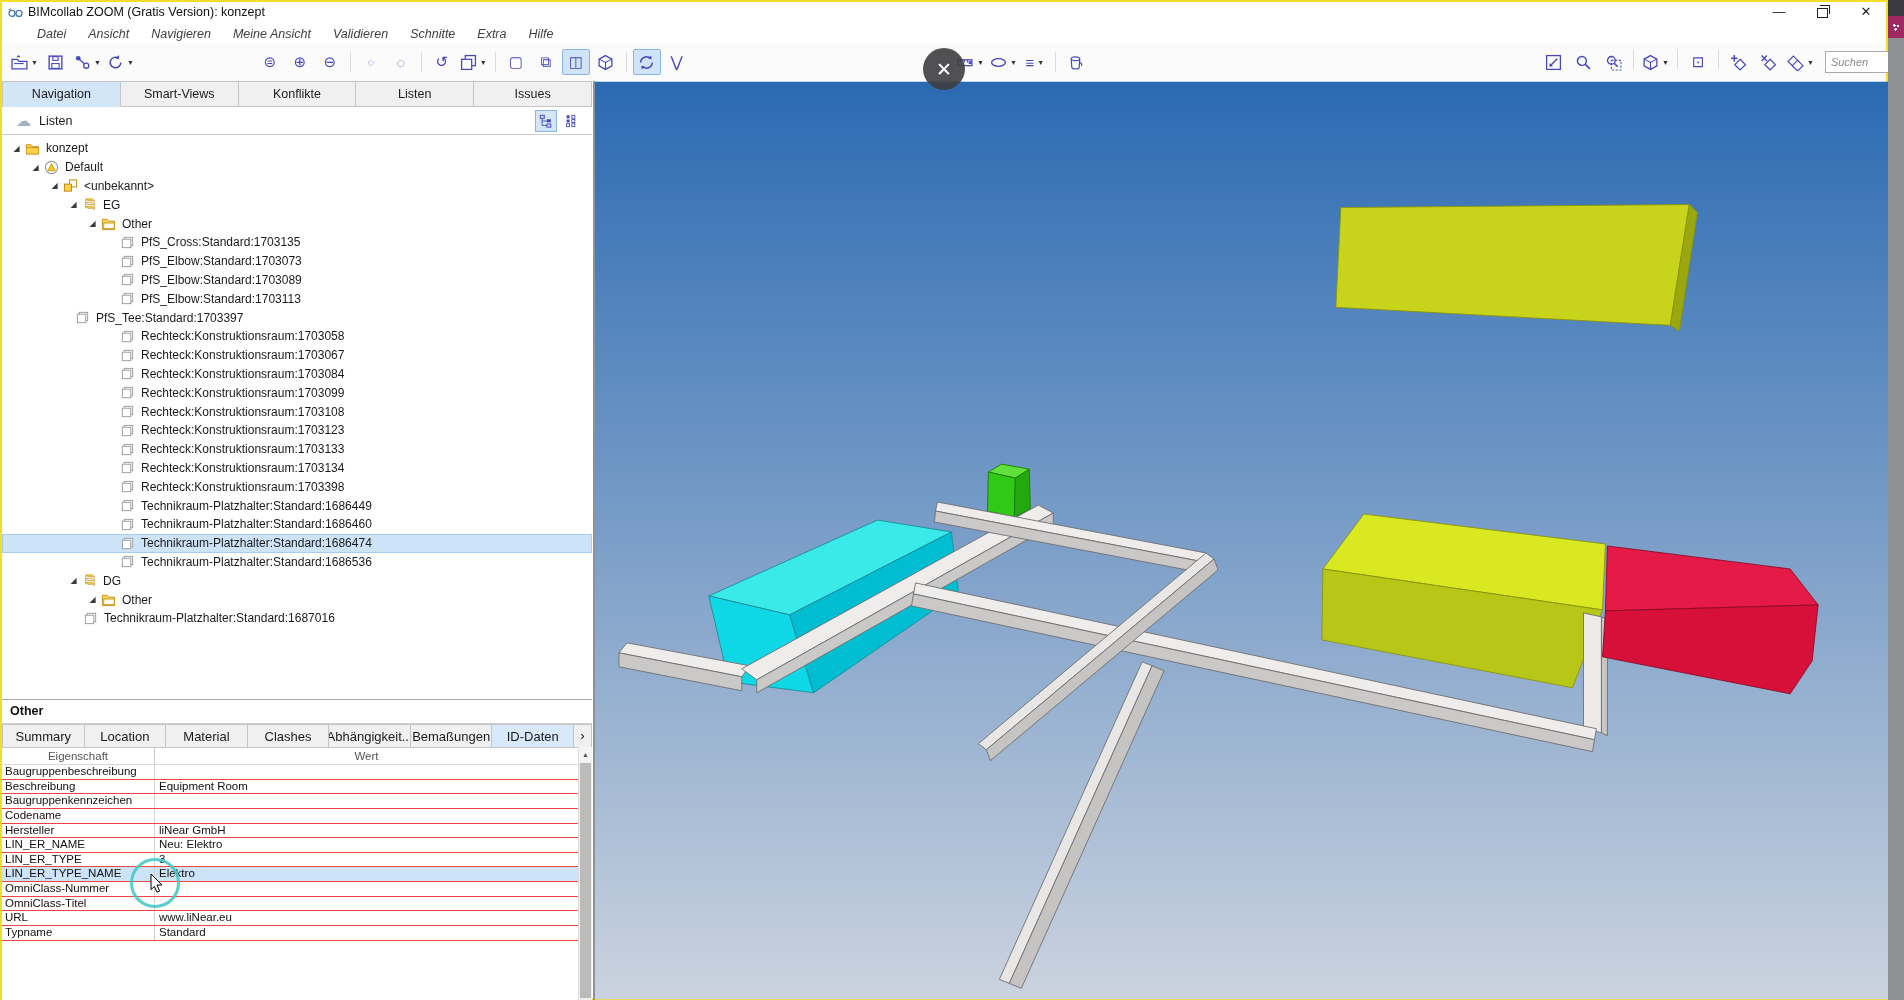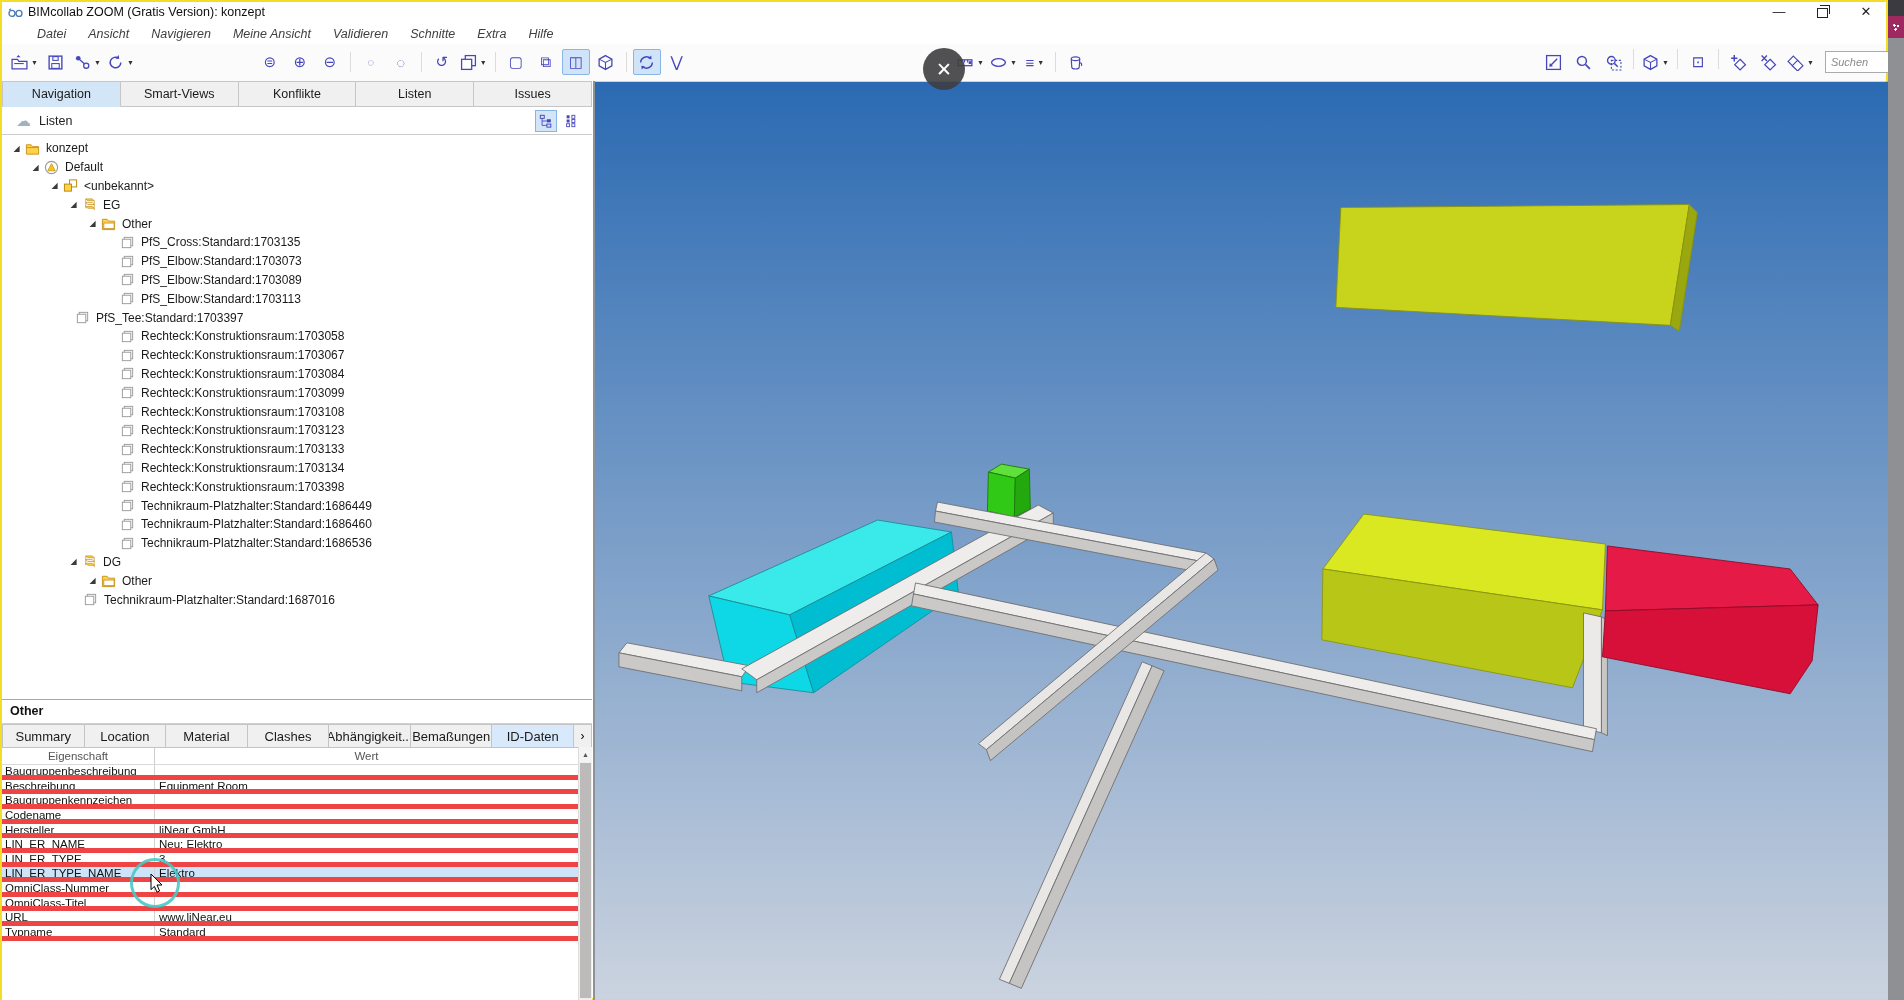--- a/index.html
+++ b/index.html
@@ -56,21 +56,21 @@
   .props-header{height:23px;line-height:23px;font-weight:bold;font-size:12.5px;padding-left:8px;color:#111;}
   .p-tabs{height:24px;display:flex;border-top:1px solid #d0d0d0;}
   .p-tab{flex:1;display:flex;align-items:center;justify-content:center;font-size:13px;background:#f0f0f0;border:1px solid #c4c4c4;border-left:none;color:#1a1a1a;overflow:hidden;white-space:nowrap;}
   .p-tab:first-child{border-left:1px solid #c4c4c4;}
   .p-tab.active{background:#d7e9fa;}
   .p-more{flex:none;width:17px;display:flex;align-items:center;justify-content:center;font-size:12px;background:#f0f0f0;border:1px solid #c4c4c4;border-left:none;}
   .p-grid-head{height:16px;display:flex;font-size:11.5px;color:#555;border-bottom:1px solid #d9d9d9;margin-right:14px;}
   .pgh1{width:152px;text-align:center;border-right:1px solid #cccccc;line-height:16px;}
   .pgh2{flex:1;text-align:center;line-height:16px;}
   .p-rows{margin-right:14px;}
-  .prow{height:14.65px;display:flex;font-size:11.5px;color:#111;border-bottom:5px solid #ef4444;box-sizing:border-box;}
+  .prow{height:14.65px;display:flex;font-size:11.5px;color:#111;border-bottom:1px solid #ef4444;box-sizing:border-box;}
   .prow.sel{background:#cde3f7;}
   .pname{width:149px;padding-left:3px;border-right:1px solid #d2d2d2;overflow:hidden;white-space:nowrap;line-height:13.5px;}
   .pval{flex:1;padding-left:4px;overflow:hidden;white-space:nowrap;line-height:13.5px;}
   .p-scroll{position:absolute;right:0;top:47px;bottom:0;width:14px;background:#efefef;border-left:1px solid #dcdcdc;box-sizing:border-box;}
   .p-scroll .sarrow{height:15px;display:flex;align-items:center;justify-content:center;font-size:7px;color:#555;background:#f4f4f4;}
   .p-scroll .sthumb{position:absolute;left:1px;right:1px;top:16px;bottom:2px;background:#bdbaba;}
   .divider-v{position:absolute;left:591px;top:79px;width:2px;height:919px;background:#8d9298;}
   
   .viewport{position:absolute;left:593px;top:79px;width:1293px;height:919px;}
   .viewport svg{display:block;}
@@ -549,20 +549,27 @@
               <use href="#sym-t-box"></use>
             </svg>
             <span class="tr-label">Technikraum-Platzhalter:Standard:1686449</span>
           </div>
           <div class="tree-row" style="padding-left: 105px;">
             <span class="tr-arrow"></span>
             <svg class="tr-ico">
               <use href="#sym-t-box"></use>
             </svg>
             <span class="tr-label">Technikraum-Platzhalter:Standard:1686460</span>
+          </div>
+          <div class="tree-row sel" style="padding-left: 105px;">
+            <span class="tr-arrow"></span>
+            <svg class="tr-ico">
+              <use href="#sym-t-box"></use>
+            </svg>
+            <span class="tr-label">Technikraum-Platzhalter:Standard:1686474</span>
           </div>
           <div class="tree-row" style="padding-left: 105px;">
             <span class="tr-arrow"></span>
             <svg class="tr-ico">
               <use href="#sym-t-box"></use>
             </svg>
             <span class="tr-label">Technikraum-Platzhalter:Standard:1686536</span>
           </div>
           <div class="tree-row" style="padding-left: 67px;">
             <span class="tr-arrow">◢</span>

